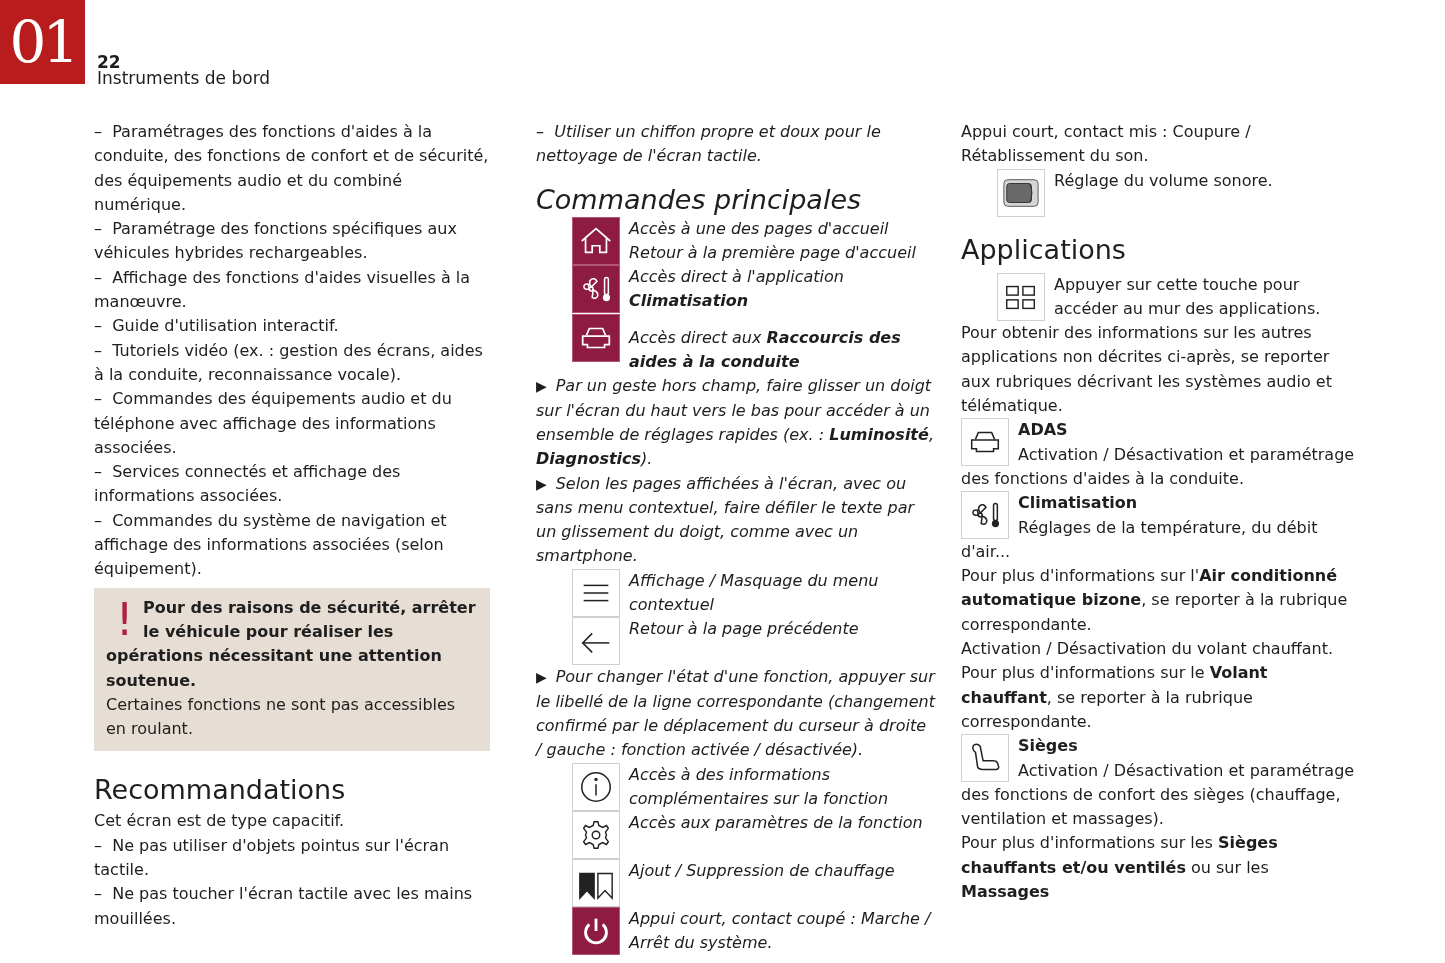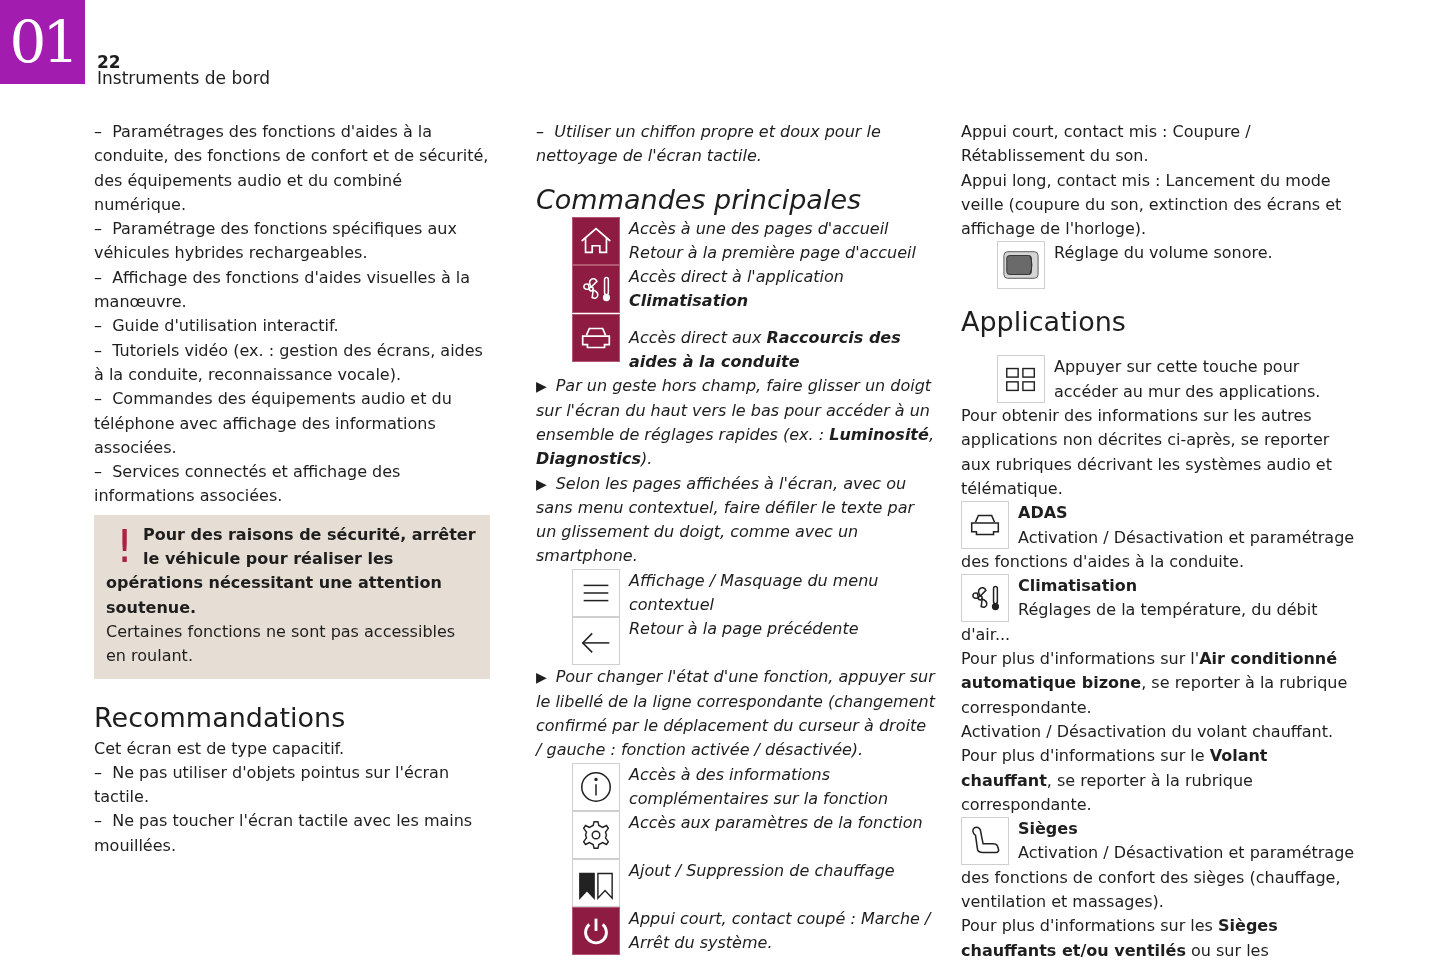--- a/index.html
+++ b/index.html
@@ -2,38 +2,38 @@
 <html><head>
 <meta charset="utf-8">
 <style>
   html, body { margin: 0; padding: 0; background: #ffffff; }
   body {
     width: 1445px; height: 963px; position: relative; overflow: hidden;
     font-family: "DejaVu Sans", sans-serif; color: #1e1e1e;
   }
   .chapter-box {
     position: absolute; left: 0; top: 0; width: 85px; height: 84px;
-    background: #a21caf; color: #fff;
+    background: #b91c1c; color: #fff;
     font-family: "DejaVu Serif", serif; font-size: 58px; line-height: 84px;
     text-align: center; letter-spacing: -4px;
   }
   .page-num { position: absolute; left: 97px; top: 52px; font-size: 17px; font-weight: bold; }
   .page-section { position: absolute; left: 97px; top: 68px; font-size: 17px; }
   .col { position: absolute; top: 120px; width: 400px; font-size: 16px; line-height: 24.3px; }
   .col1 { left: 94px; }
   .col2 { left: 536px; font-style: italic; }
   .col3 { left: 961px; }
   .p { margin: 0; }
   .dash::before { content: "\2013\00a0\00a0"; }
   .arrow::before { content: "\25B6\00a0\00a0"; font-size: 14px; }
   b { font-weight: bold; }
   h2 { font-weight: normal; font-size: 27px; margin: 0; line-height: 34px; color: #1e1e1e; }
   .h-recom { margin-top: 22px; margin-bottom: 2px; }
   .h-cmd { margin-top: 14px; margin-bottom: 0; }
-  .h-apps { margin-top: 16px; margin-bottom: 16px; }
+  .h-apps { margin-top: 16px; margin-bottom: 6px; }
   .warn {
     background: #e6ddd4; margin-top: 6px; margin-right: 0; width: 396px;
     padding: 8px 12px 10px 12px; box-sizing: border-box;
   }
   .warn .excl {
     float: left; width: 37px; height: 48px; color: #b02040;
     font-size: 44px; line-height: 48px; text-align: center; font-weight: normal;
   }
   .row { position: relative; min-height: 48px; margin-left: 36px; }
   .row .tile {
@@ -58,20 +58,21 @@
 <div class="page-section">Instruments de bord</div>
 
 <div class="col col1">
   <p class="p dash">Paramétrages des fonctions d'aides à la conduite, des fonctions de confort et de sécurité, des équipements audio et du combiné numérique.</p>
   <p class="p dash">Paramétrage des fonctions spécifiques aux véhicules hybrides rechargeables.</p>
   <p class="p dash">Affichage des fonctions d'aides visuelles à la manœuvre.</p>
   <p class="p dash">Guide d'utilisation interactif.</p>
   <p class="p dash">Tutoriels vidéo (ex. : gestion des écrans, aides à la conduite, reconnaissance vocale).</p>
   <p class="p dash">Commandes des équipements audio et du téléphone avec affichage des informations associées.</p>
   <p class="p dash">Services connectés et affichage des informations associées.</p>
+  <p class="p dash">Commandes du système de navigation et affichage des informations associées (selon équipement).</p>
 
   <div class="warn">
     <span class="excl">!</span>
     <b>Pour des raisons de sécurité, arrêter le véhicule pour réaliser les opérations nécessitant une attention soutenue.</b><br>
     <span>Certaines fonctions ne sont pas accessibles en roulant.</span>
   </div>
 
   <h2 class="h-recom">Recommandations</h2>
   <p class="p">Cet écran est de type capacitif.</p>
   <p class="p dash">Ne pas utiliser d'objets pointus sur l'écran tactile.</p>
@@ -176,21 +177,20 @@
           <path d="M13 13 A11 11 0 1 0 27 13"></path>
           <line x1="20" y1="7" x2="20" y2="20"></line>
         </svg>
     </div>
     <div class="txt">Appui court, contact coupé : Marche / Arrêt du système.</div>
   </div>
 </div>
 
 <div class="col col3">
   <p class="p">Appui court, contact mis : Coupure / Rétablissement du son.</p>
-  <p class="p">Appui long, contact mis : Lancement du mode veille (coupure du son, extinction des écrans et affichage de l'horloge).</p>
 
   <div class="row">
     <div class="tile">
       <svg viewBox="0 0 40 40">
           <rect x="2" y="6" width="36" height="28" rx="4" fill="#d5d5d5" stroke="#555"></rect>
           <rect x="5" y="10" width="26" height="20" rx="3" fill="#6a6a6a" stroke="#333"></rect>
           <path d="M29 10 Q34 20 29 30" fill="none" stroke="#333"></path>
         </svg>
     </div>
     <div class="txt">Réglage du volume sonore.</div>

